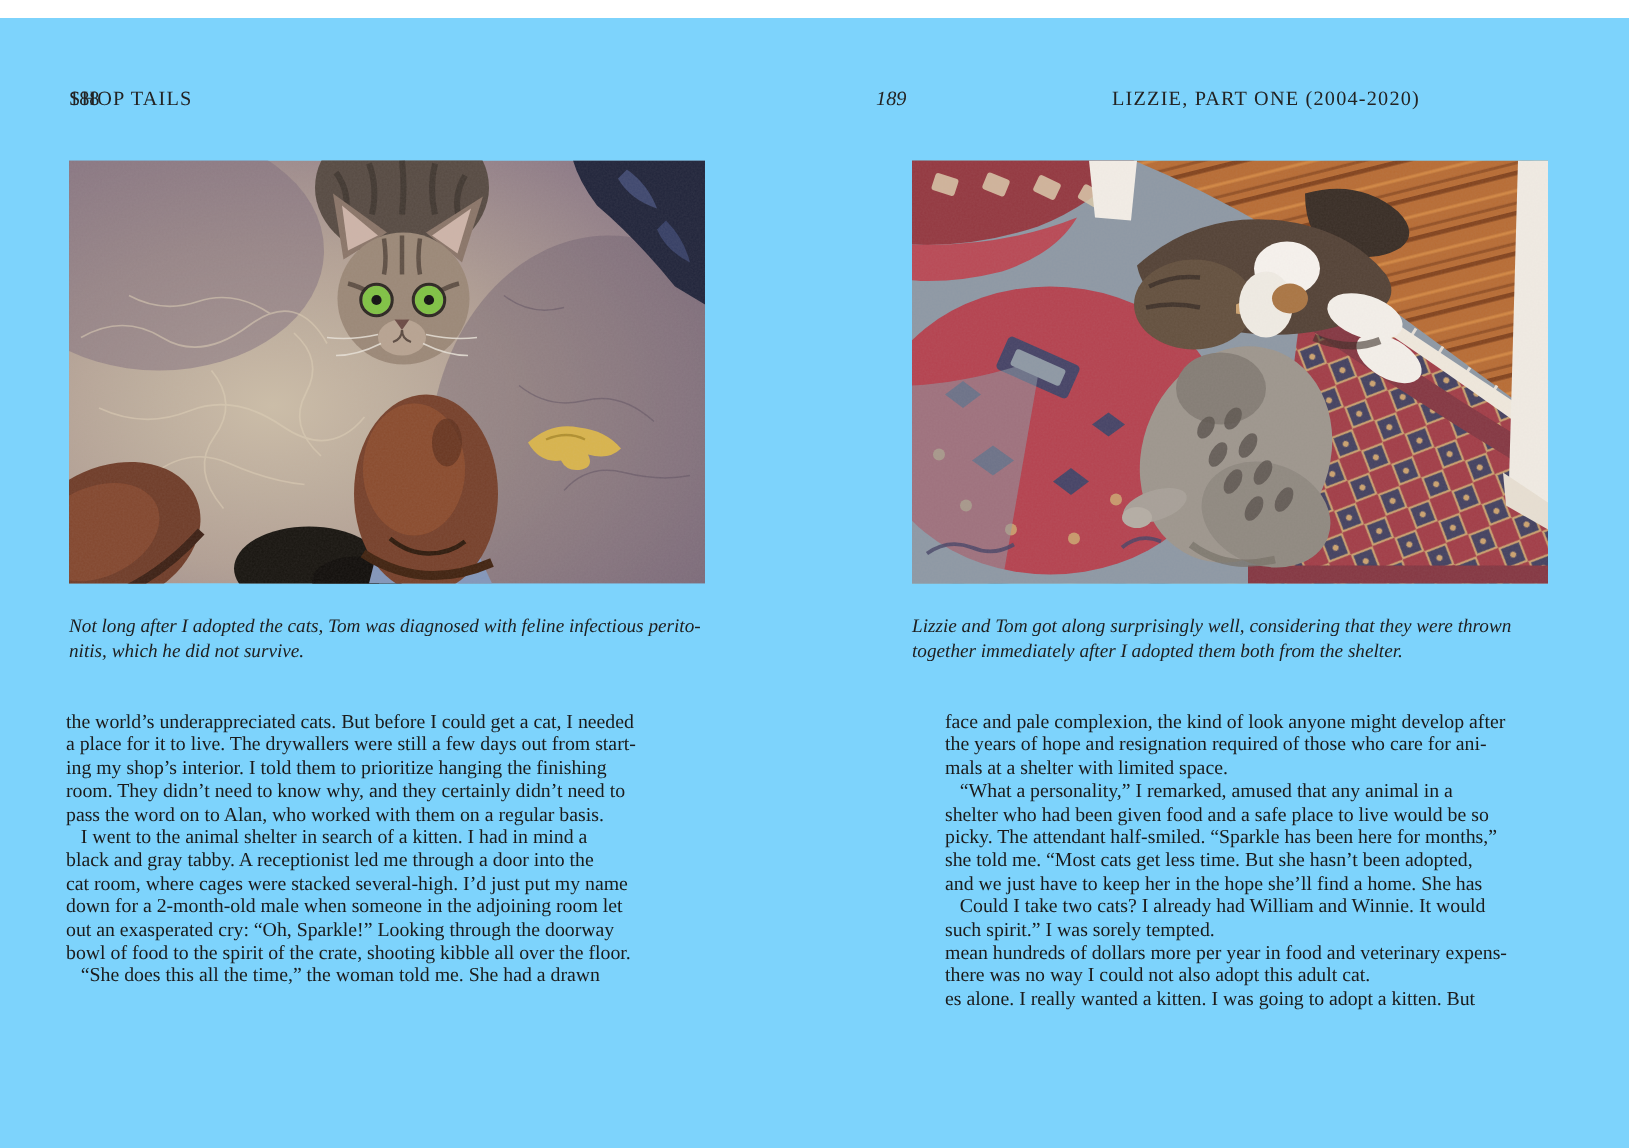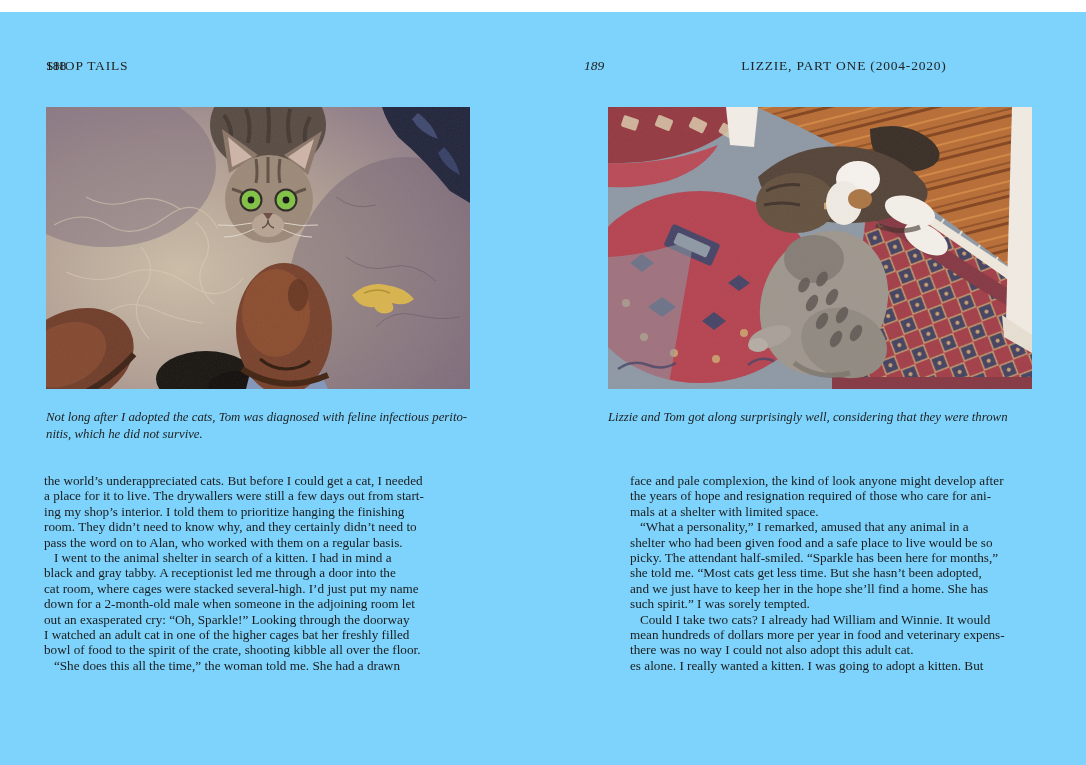--- a/index.html
+++ b/index.html
@@ -246,46 +246,46 @@
       <rect width="424" height="282" filter="url(#grainR)"></rect>
     </svg>
   </div>
 
   <div class="caption caption-left">
       <div class="tline">Not long after I adopted the cats, Tom was diagnosed with feline infectious perito-</div>
       <div class="tline">nitis, which he did not survive.</div>
     </div>
   <div class="caption caption-right">
       <div class="tline">Lizzie and Tom got along surprisingly well, considering that they were thrown</div>
+      <div class="tline">together immediately after I adopted them both from the shelter.</div>
     </div>
 
   <div class="bodytext body-left">
       <div class="tline">the world’s underappreciated cats. But before I could get a cat, I needed</div>
       <div class="tline">a place for it to live. The drywallers were still a few days out from start-</div>
       <div class="tline">ing my shop’s interior. I told them to prioritize hanging the finishing</div>
       <div class="tline">room. They didn’t need to know why, and they certainly didn’t need to</div>
       <div class="tline">pass the word on to Alan, who worked with them on a regular basis.</div>
       <div class="tline">   I went to the animal shelter in search of a kitten. I had in mind a</div>
       <div class="tline">black and gray tabby. A receptionist led me through a door into the</div>
       <div class="tline">cat room, where cages were stacked several-high. I’d just put my name</div>
       <div class="tline">down for a 2-month-old male when someone in the adjoining room let</div>
       <div class="tline">out an exasperated cry: “Oh, Sparkle!” Looking through the doorway</div>
-      <div class="tline">I watched an adult cat in one of the higher cages bat her freshly filled</div>
       <div class="tline">bowl of food to the spirit of the crate, shooting kibble all over the floor.</div>
       <div class="tline">   “She does this all the time,” the woman told me. She had a drawn</div>
     </div>
   <div class="bodytext body-right">
       <div class="tline">face and pale complexion, the kind of look anyone might develop after</div>
       <div class="tline">the years of hope and resignation required of those who care for ani-</div>
       <div class="tline">mals at a shelter with limited space.</div>
       <div class="tline">   “What a personality,” I remarked, amused that any animal in a</div>
       <div class="tline">shelter who had been given food and a safe place to live would be so</div>
       <div class="tline">picky. The attendant half-smiled. “Sparkle has been here for months,”</div>
       <div class="tline">she told me. “Most cats get less time. But she hasn’t been adopted,</div>
       <div class="tline">and we just have to keep her in the hope she’ll find a home. She has</div>
+      <div class="tline">   Could I take two cats? I already had William and Winnie. It would</div>
       <div class="tline">such spirit.” I was sorely tempted.</div>
-      <div class="tline">   Could I take two cats? I already had William and Winnie. It would</div>
       <div class="tline">mean hundreds of dollars more per year in food and veterinary expens-</div>
       <div class="tline">there was no way I could not also adopt this adult cat.</div>
       <div class="tline">es alone. I really wanted a kitten. I was going to adopt a kitten. But</div>
     </div>
 
 </div>
 
 </body></html>

